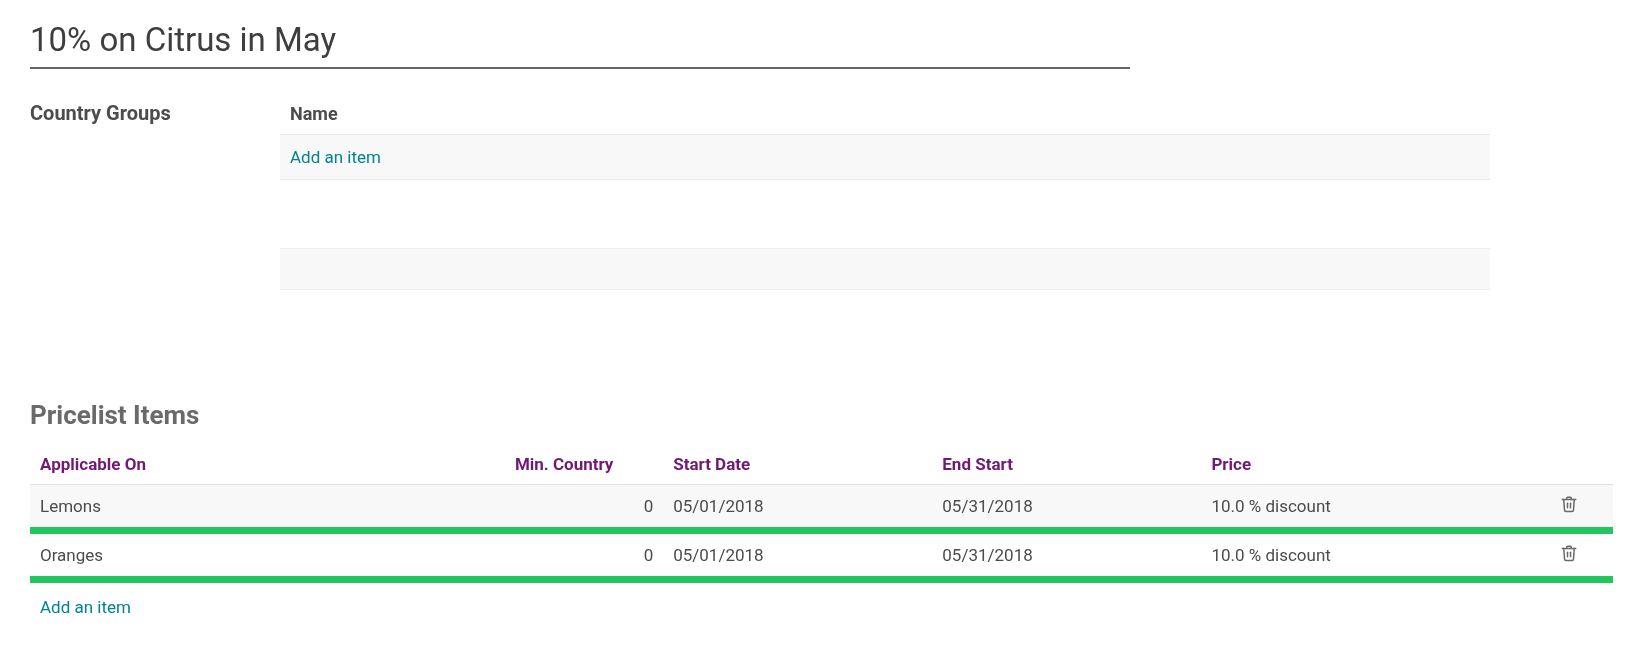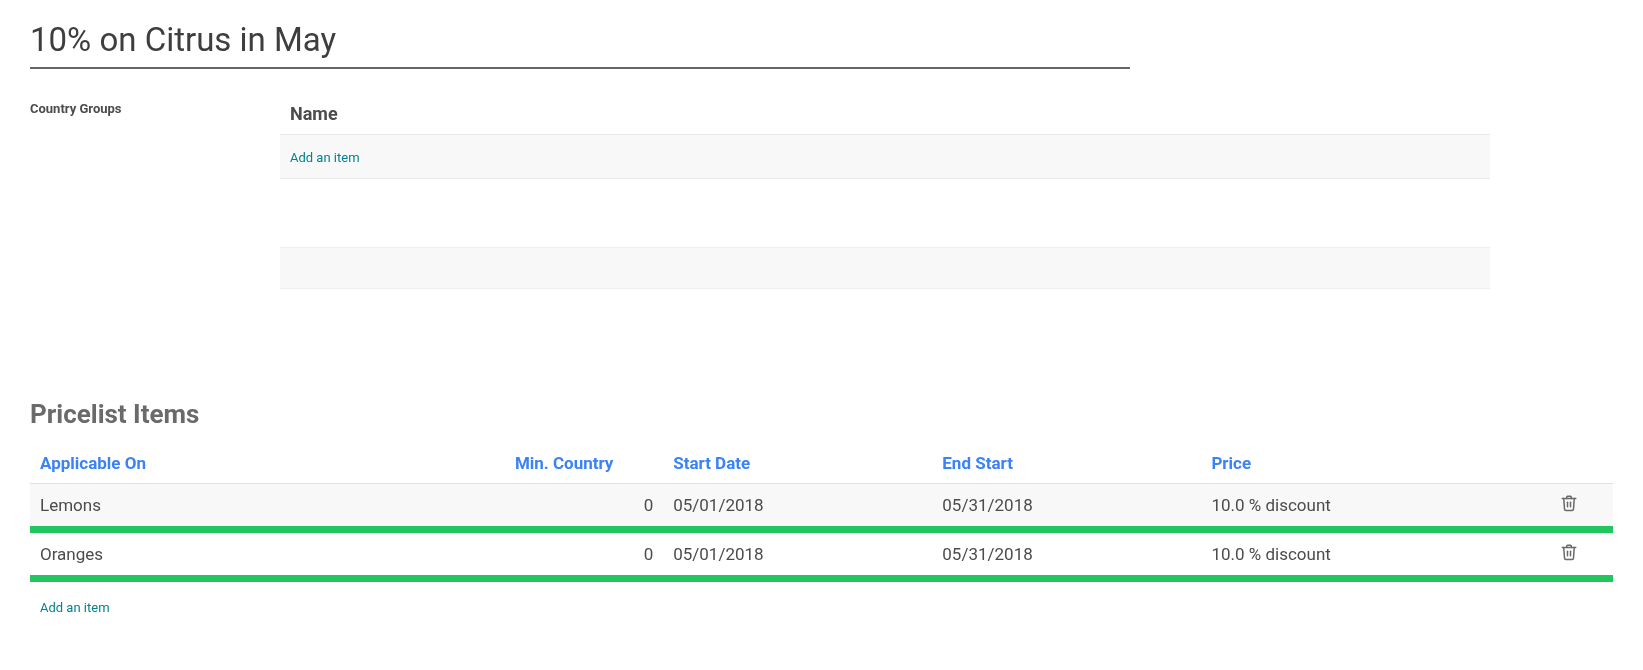--- a/index.html
+++ b/index.html
@@ -20,21 +20,21 @@
       width: 1100px;
     }
     .form-row {
       display: flex;
       align-items: flex-start;
     }
     .field-label {
       width: 250px;
       font-weight: 700;
       color: #4c4c4c;
-      font-size: 13px;
+      font-size: 20px;
       padding-top: 4px;
     }
     .country-groups-table {
       flex: 1;
       max-width: 1210px;
     }
     .cg-header {
       font-weight: 700;
       color: #4c4c4c;
       font-size: 18px;
@@ -51,38 +51,38 @@
     .cg-footer {
       margin-top: 68px;
       height: 42px;
       background: #f8f8f8;
       border-top: 1px solid #eeeeee;
       border-bottom: 1px solid #eeeeee;
     }
     .link-teal {
       color: #00838f;
       cursor: pointer;
-      font-size: 13px;
+      font-size: 17px;
     }
     .section-title {
       font-size: 26px;
       font-weight: 700;
       color: #6a6a6a;
       margin-top: 110px;
       margin-bottom: 14px;
     }
     table.pricelist {
       width: 100%;
       border-collapse: collapse;
       table-layout: fixed;
     }
     table.pricelist th {
       text-align: left;
       font-weight: 700;
-      color: #3b82f6;
+      color: #701a75;
       font-size: 17px;
       padding: 10px 10px;
       border-bottom: 1px solid #e0e0e0;
     }
     table.pricelist td {
       padding: 10px 10px;
       font-size: 17px;
       color: #4c4c4c;
       border-bottom: 7px solid #22c55e;
     }

